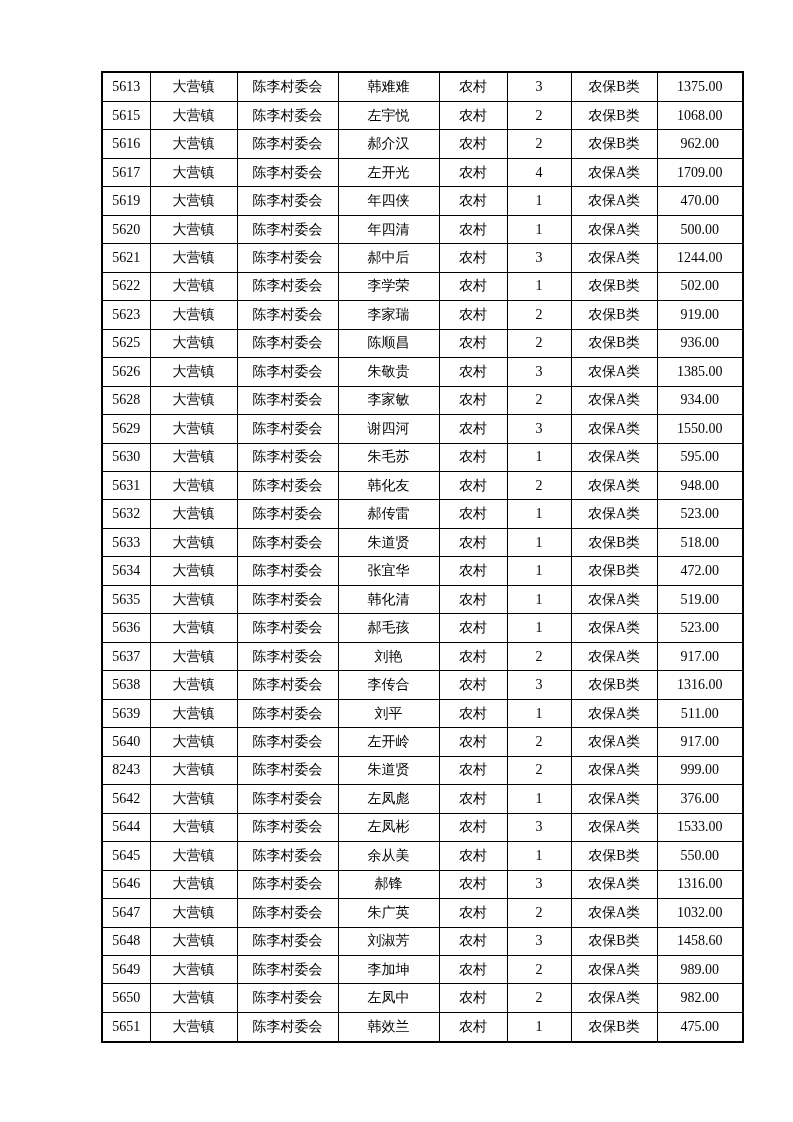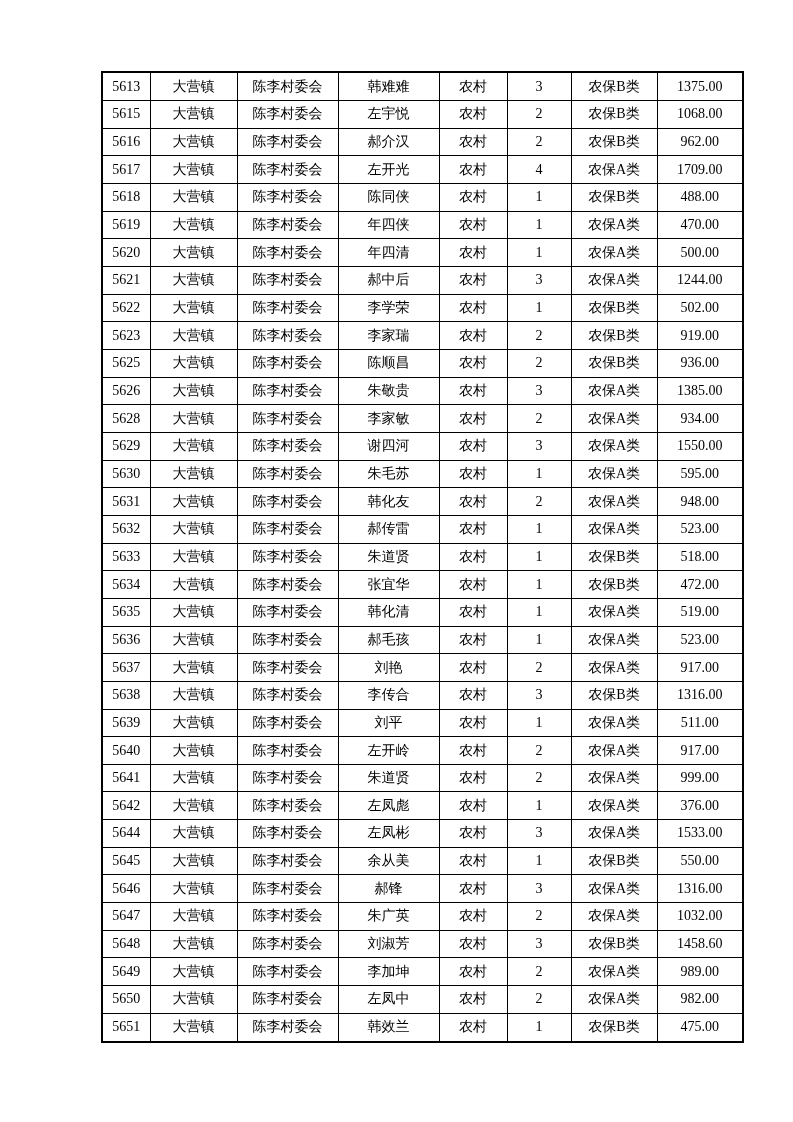--- a/index.html
+++ b/index.html
@@ -89,30 +89,20 @@
           <td>5617</td>
           <td>大营镇</td>
           <td>陈李村委会</td>
           <td>左开光</td>
           <td>农村</td>
           <td>4</td>
           <td>农保A类</td>
           <td>1709.00</td>
         </tr>
         <tr>
-          <td>5618</td>
-          <td>大营镇</td>
-          <td>陈李村委会</td>
-          <td>陈同侠</td>
-          <td>农村</td>
-          <td>1</td>
-          <td>农保B类</td>
-          <td>488.00</td>
-        </tr>
-        <tr>
           <td>5619</td>
           <td>大营镇</td>
           <td>陈李村委会</td>
           <td>年四侠</td>
           <td>农村</td>
           <td>1</td>
           <td>农保A类</td>
           <td>470.00</td>
         </tr>
         <tr>
@@ -299,21 +289,21 @@
           <td>5640</td>
           <td>大营镇</td>
           <td>陈李村委会</td>
           <td>左开岭</td>
           <td>农村</td>
           <td>2</td>
           <td>农保A类</td>
           <td>917.00</td>
         </tr>
         <tr>
-          <td>5641</td>
+          <td>8243</td>
           <td>大营镇</td>
           <td>陈李村委会</td>
           <td>朱道贤</td>
           <td>农村</td>
           <td>2</td>
           <td>农保A类</td>
           <td>999.00</td>
         </tr>
         <tr>
           <td>5642</td>

